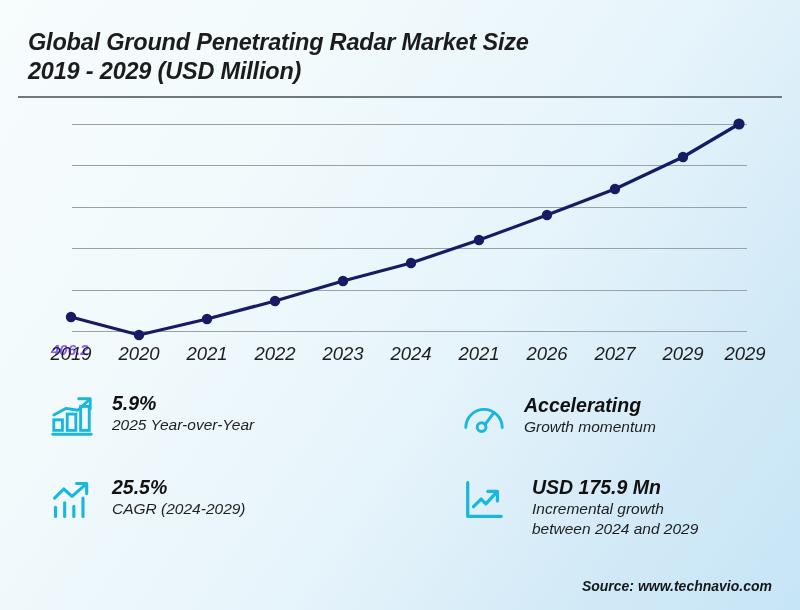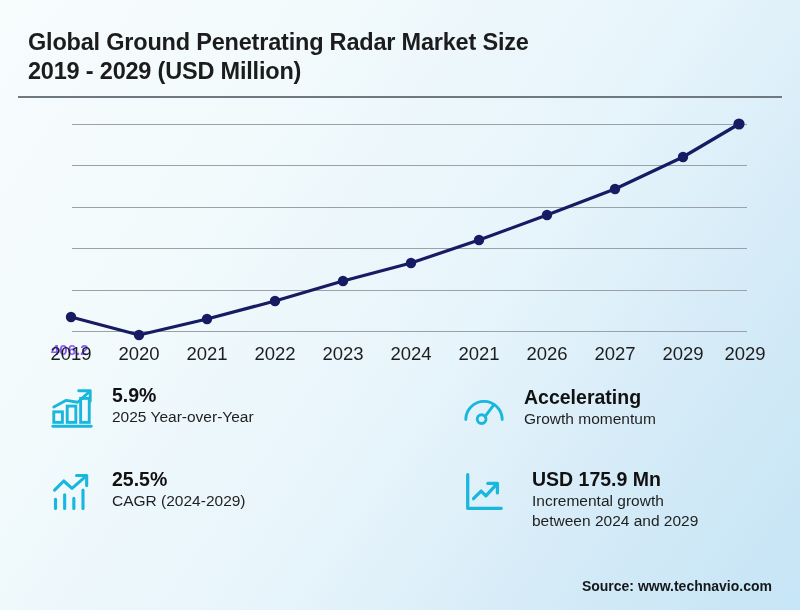--- a/index.html
+++ b/index.html
@@ -2,39 +2,39 @@
 <html><head>
 <meta charset="utf-8">
 <style>
   html, body { margin:0; padding:0; }
   body {
     width:800px; height:610px;
     font-family:"Liberation Sans", sans-serif;
     background: linear-gradient(125deg, #f7fcfd 0%, #f2fafc 28%, #e6f4fb 58%, #d3eaf7 80%, #c6e5f6 100%);
     overflow:hidden; position:relative;
   }
-  #page { position:relative; width:800px; height:506px; }
+  #page { position:relative; width:800px; height:506px;font-style:italic; }
 
   .title-block { position:absolute; left:28px; top:28px; width:700px; }
   .title-line { font-size:23.5px; font-weight:bold; color:#1c1c1c; line-height:29px; letter-spacing:-0.2px; }
 
   .divider { position:absolute; left:18px; top:96px; width:764px; height:2px; background:#6e7a80; }
 
   .chart { position:absolute; left:0; top:108px; width:800px; height:245px; }
   .gridline { position:absolute; left:72px; width:675px; height:1px; background:#9aa2a6; }
 
   svg.series { position:absolute; left:0; top:0; width:800px; height:245px; overflow:visible; }
 
   .xlabels { position:absolute; left:0; top:343px; width:800px; height:30px; }
   .xlabel { position:absolute; font-size:18.5px; color:#1d1d1d; text-align:center; width:80px; }
 
   .pointlabel { position:absolute; font-size:15px; font-weight:bold; color:#8b5cf6;margin-top:48px; }
 
   .stats { position:absolute; left:0; top:382px; width:800px; height:180px; }
-  .stat { position:absolute; display:flex; align-items:flex-start; }
+  .stat { position:absolute; display:flex; align-items:flex-start;margin-top:8px; }
   .stat .ico { flex:0 0 auto; width:52px; height:52px; margin-right:14px; display:flex; align-items:center; justify-content:center; }
   .stat .txt { padding-top:1px; }
   .stat .big { font-size:19.5px; font-weight:bold; color:#111; line-height:24px; white-space:nowrap; }
   .stat .sub { font-size:15.5px; color:#1f1f1f; line-height:20px; white-space:nowrap; }
 
   .s1 { left:46px; top:0px; }
   .s2 { left:46px; top:84px; }
   .s3 { left:458px; top:2px; }
   .s4 { left:458px; top:84px;gap:8px; }
 

